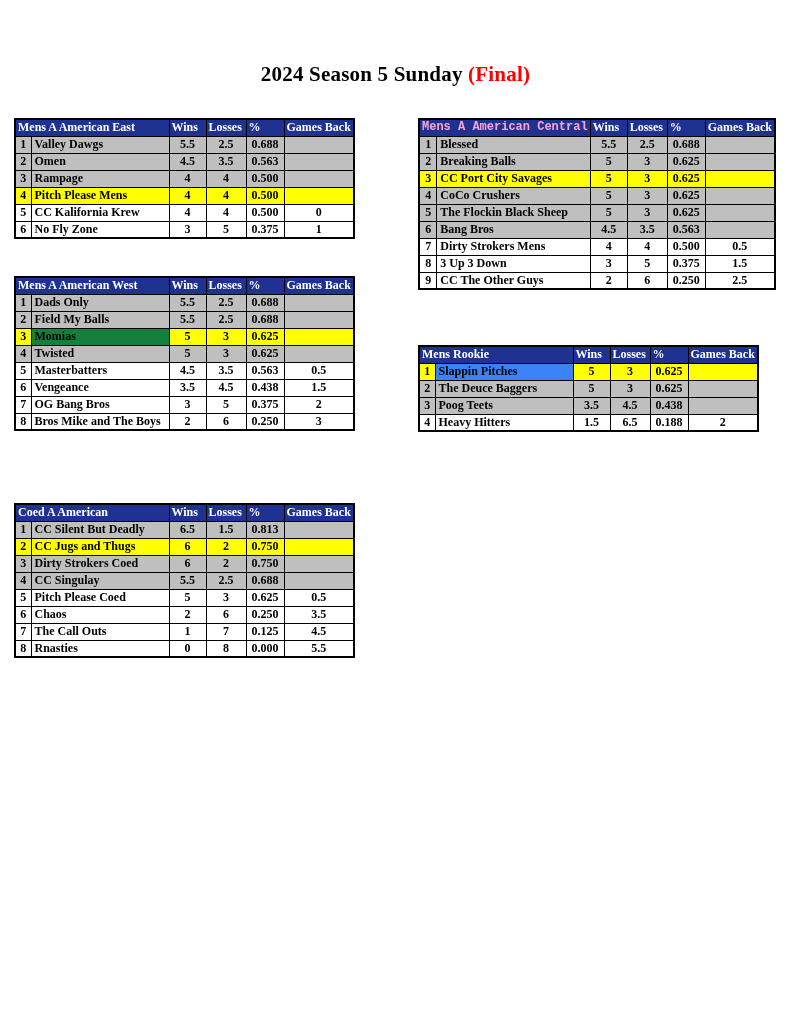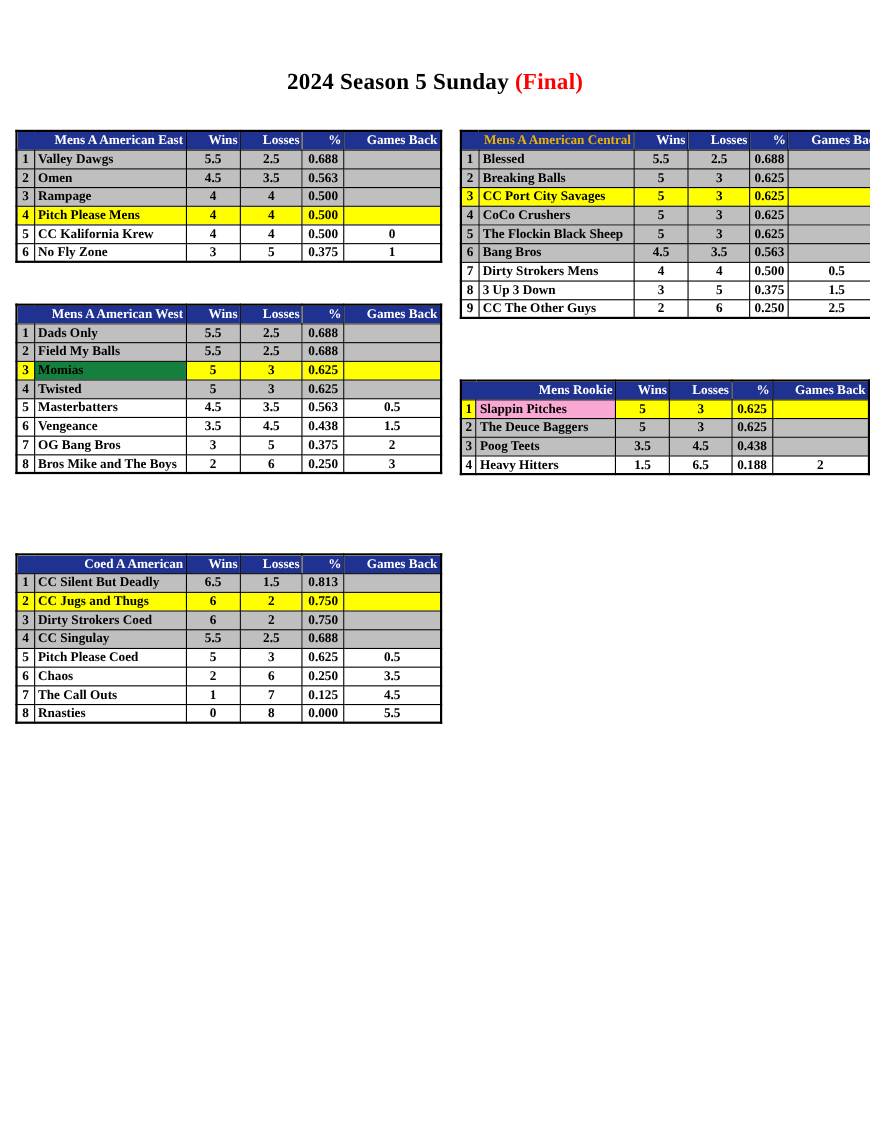--- a/index.html
+++ b/index.html
@@ -34,21 +34,21 @@
   th, td {
     border: 1px solid #000;
     height: 17px;
     padding: 0 2px;
     font-size: 12px;
     font-weight: 700;
     line-height: 15px;
     white-space: nowrap;
     overflow: hidden;
   }
-  thead th { text-align: right; padding-left: 20px; }
+  thead th { text-align: left; }
   td.rank { text-align: center; padding: 0 1px; }
   td.team { text-align: left; padding-left: 3px; }
   td.num  { text-align: center; }
 </style>
 </head>
 <body>
 
 <div class="page">
   <div class="title">
     <span class="title-main">2024 Season 5 Sunday </span><span class="title-final" style="color: rgb(255, 0, 0);">(Final)</span>
@@ -130,21 +130,21 @@
           <colgroup>
             <col style="width: 16px;">
             <col style="width: 138px;">
             <col style="width: 37px;">
             <col style="width: 40px;">
             <col style="width: 38px;">
             <col style="width: 69px;">
           </colgroup>
           <thead>
             <tr>
-              <th colspan="2" style="background: rgb(31, 49, 145); color: #eab308;">Mens A American Central</th>
+              <th colspan="2" style="background: rgb(31, 49, 145); color: #f9a8d4; font-family: Liberation Mono, monospace;">Mens A American Central</th>
               <th style="background: rgb(31, 49, 145); color: rgb(255, 255, 255);">Wins</th>
               <th style="background: rgb(31, 49, 145); color: rgb(255, 255, 255);">Losses</th>
               <th style="background: rgb(31, 49, 145); color: rgb(255, 255, 255);">%</th>
               <th style="background: rgb(31, 49, 145); color: rgb(255, 255, 255);">Games Back</th>
             </tr>
           </thead>
           <tbody>
             <tr>
               <td class="rank" style="background: rgb(191, 191, 191);">1</td>
               <td class="team" style="background: rgb(191, 191, 191);">Blessed</td>
@@ -322,21 +322,21 @@
               <th colspan="2" style="background: rgb(31, 49, 145); color: rgb(255, 255, 255);">Mens Rookie</th>
               <th style="background: rgb(31, 49, 145); color: rgb(255, 255, 255);">Wins</th>
               <th style="background: rgb(31, 49, 145); color: rgb(255, 255, 255);">Losses</th>
               <th style="background: rgb(31, 49, 145); color: rgb(255, 255, 255);">%</th>
               <th style="background: rgb(31, 49, 145); color: rgb(255, 255, 255);">Games Back</th>
             </tr>
           </thead>
           <tbody>
             <tr>
               <td class="rank" style="background: rgb(255, 255, 0);">1</td>
-              <td class="team" style="background: #f9a8d4;">Slappin Pitches</td>
+              <td class="team" style="background: #3b82f6;">Slappin Pitches</td>
               <td class="num" style="background: rgb(255, 255, 0);">5</td>
               <td class="num" style="background: rgb(255, 255, 0);">3</td>
               <td class="num" style="background: rgb(255, 255, 0);">0.625</td>
               <td class="num" style="background: rgb(255, 255, 0);"></td>
             </tr>
             <tr>
               <td class="rank" style="background: rgb(191, 191, 191);">2</td>
               <td class="team" style="background: rgb(191, 191, 191); margin-top: 28px;">The Deuce Baggers</td>
               <td class="num" style="background: rgb(191, 191, 191);">5</td>
               <td class="num" style="background: rgb(191, 191, 191);">3</td>

